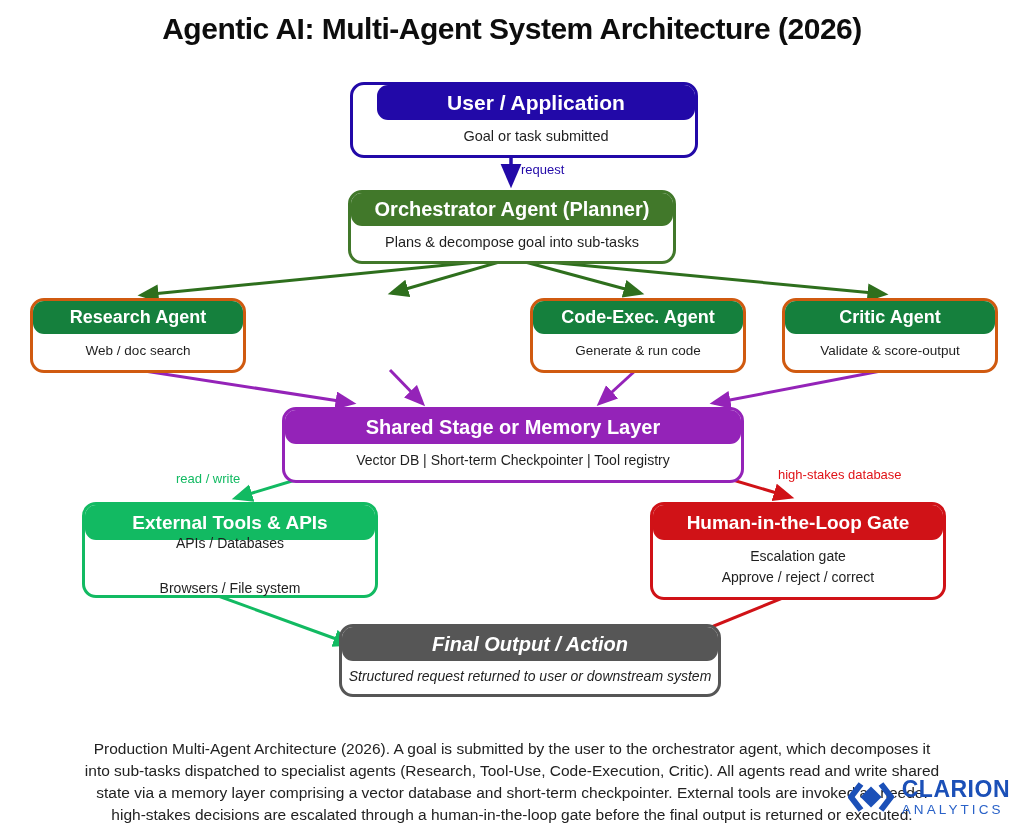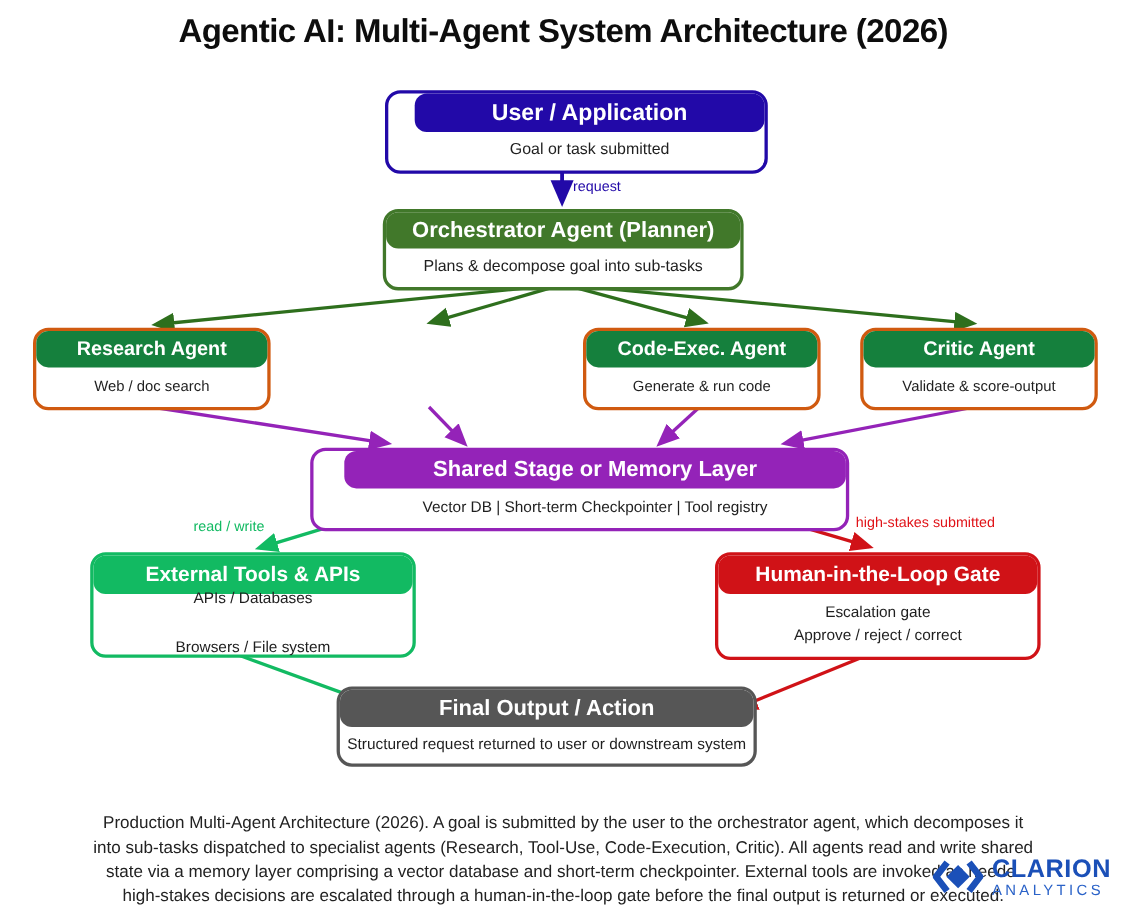--- a/index.html
+++ b/index.html
@@ -11,21 +11,21 @@
   .node{position:absolute;background:#ffffff;border-radius:14px;text-align:center;z-index:3;
         box-shadow:0 0 0 0 transparent;}
   .node .hdr{border-radius:11px;color:#ffffff;font-weight:bold;display:flex;align-items:center;justify-content:center;}
   .node .bdy{color:#1f1f1f;display:flex;flex-direction:column;align-items:center;justify-content:center;}
   .edge-label{position:absolute;font-size:13px;z-index:4;white-space:nowrap;}
 
   
   .n-user{border:3px solid #2209a8;}      .n-user .hdr{background:#2209a8;}
   .n-orch{border:3px solid #41782a;}      .n-orch .hdr{background:#41782a;}
   .n-agent{border:3px solid #d05a10;}     .n-agent .hdr{background:#15803d;}
-  .n-mem{border:3px solid #9423b8;padding-left:28px;}       .n-mem .hdr{background:#9423b8;}
+  .n-mem{border:3px solid #9423b8;}       .n-mem .hdr{background:#9423b8;}
   .n-ext{border:3px solid #12ba62;}       .n-ext .hdr{background:#12ba62;}
   .n-hitl{border:3px solid #d01217;}      .n-hitl .hdr{background:#d01217;}
   .n-final{border:3px solid #565656;}     .n-final .hdr{background:#565656;}
 
   
   #node-user{left:350px;top:82px;width:318px;height:70px;padding-left:24px;}
   #node-user .hdr{height:35px;font-size:21px;}
   #node-user .bdy{height:32px;font-size:14.5px;}
 
   #node-orch{left:348px;top:190px;width:322px;height:68px;}
@@ -45,21 +45,21 @@
   #node-mem .bdy{height:32px;font-size:14px;}
 
   #node-ext{left:82px;top:502px;width:290px;height:90px;}
   #node-ext .hdr{height:35px;font-size:19px;}
   #node-ext .bdy{height:51px;font-size:14px;line-height:1.45;gap:24px;}
 
   #node-hitl{left:650px;top:502px;width:290px;height:92px;}
   #node-hitl .hdr{height:35px;font-size:19px;}
   #node-hitl .bdy{height:53px;font-size:14px;line-height:1.45;}
 
-  #node-final{left:306px;top:624px;width:376px;height:67px;}
+  #node-final{left:339px;top:624px;width:376px;height:67px;font-style:italic;}
   #node-final .hdr{height:34px;font-size:20px;}
   #node-final .bdy{height:29px;font-size:14px;}
 
   #lbl-request{left:521px;top:162px;color:#2209a8;text-align:right;}
   #lbl-readwrite{left:176px;top:471px;color:#12ba62;}
   #lbl-highstakes{left:778px;top:467px;color:#e01217;}
 
   .caption{position:absolute;left:22px;top:738px;width:980px;text-align:center;z-index:2;
            font-size:15.5px;color:#222;line-height:1.43;}
 
@@ -142,21 +142,21 @@
     <div class="hdr">Critic Agent</div>
     <div class="bdy">Validate &amp; score-output</div>
   </div>
 
   <div id="node-mem" class="node n-mem">
     <div class="hdr">Shared Stage or Memory Layer</div>
     <div class="bdy">Vector DB | Short-term Checkpointer | Tool registry</div>
   </div>
 
   <div class="edge-label" id="lbl-readwrite">read / write</div>
-  <div class="edge-label" id="lbl-highstakes">high-stakes submitted</div>
+  <div class="edge-label" id="lbl-highstakes">high-stakes database</div>
 
   <div id="node-ext" class="node n-ext">
     <div class="hdr">External Tools &amp; APIs</div>
     <div class="bdy">
       <span>APIs / Databases</span>
       <span>Browsers / File system</span>
     </div>
   </div>
 
   <div id="node-hitl" class="node n-hitl">

